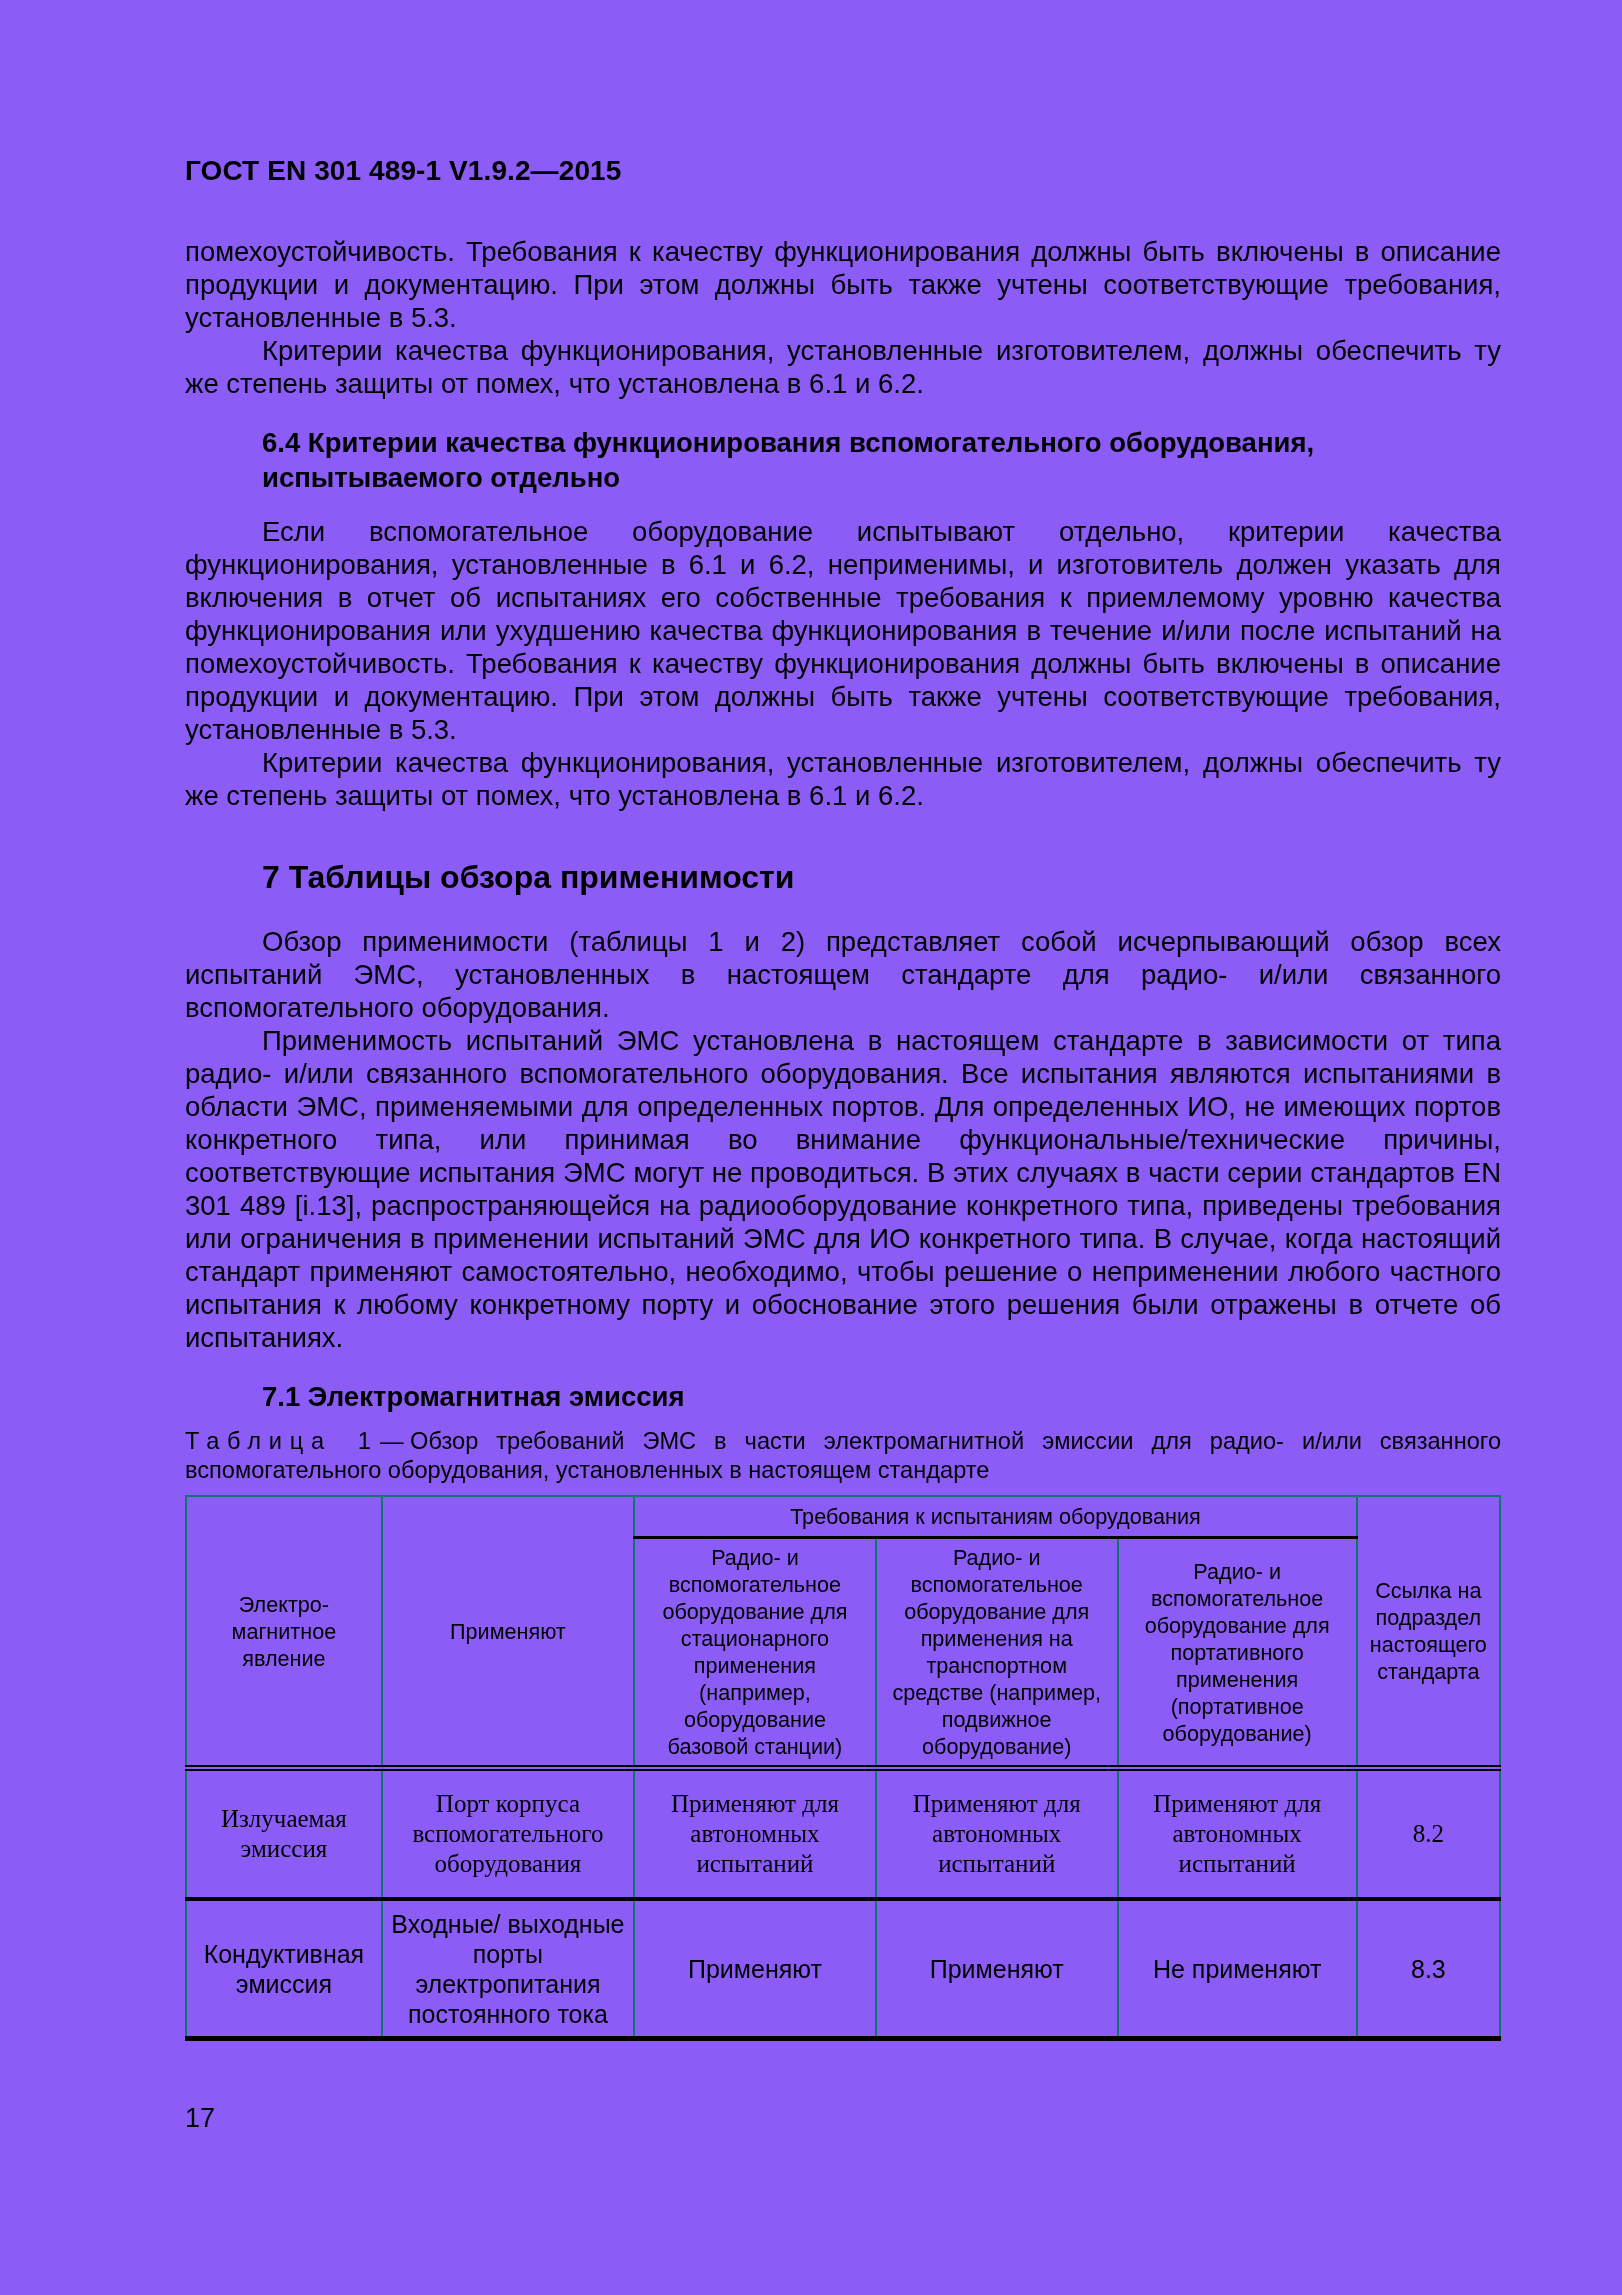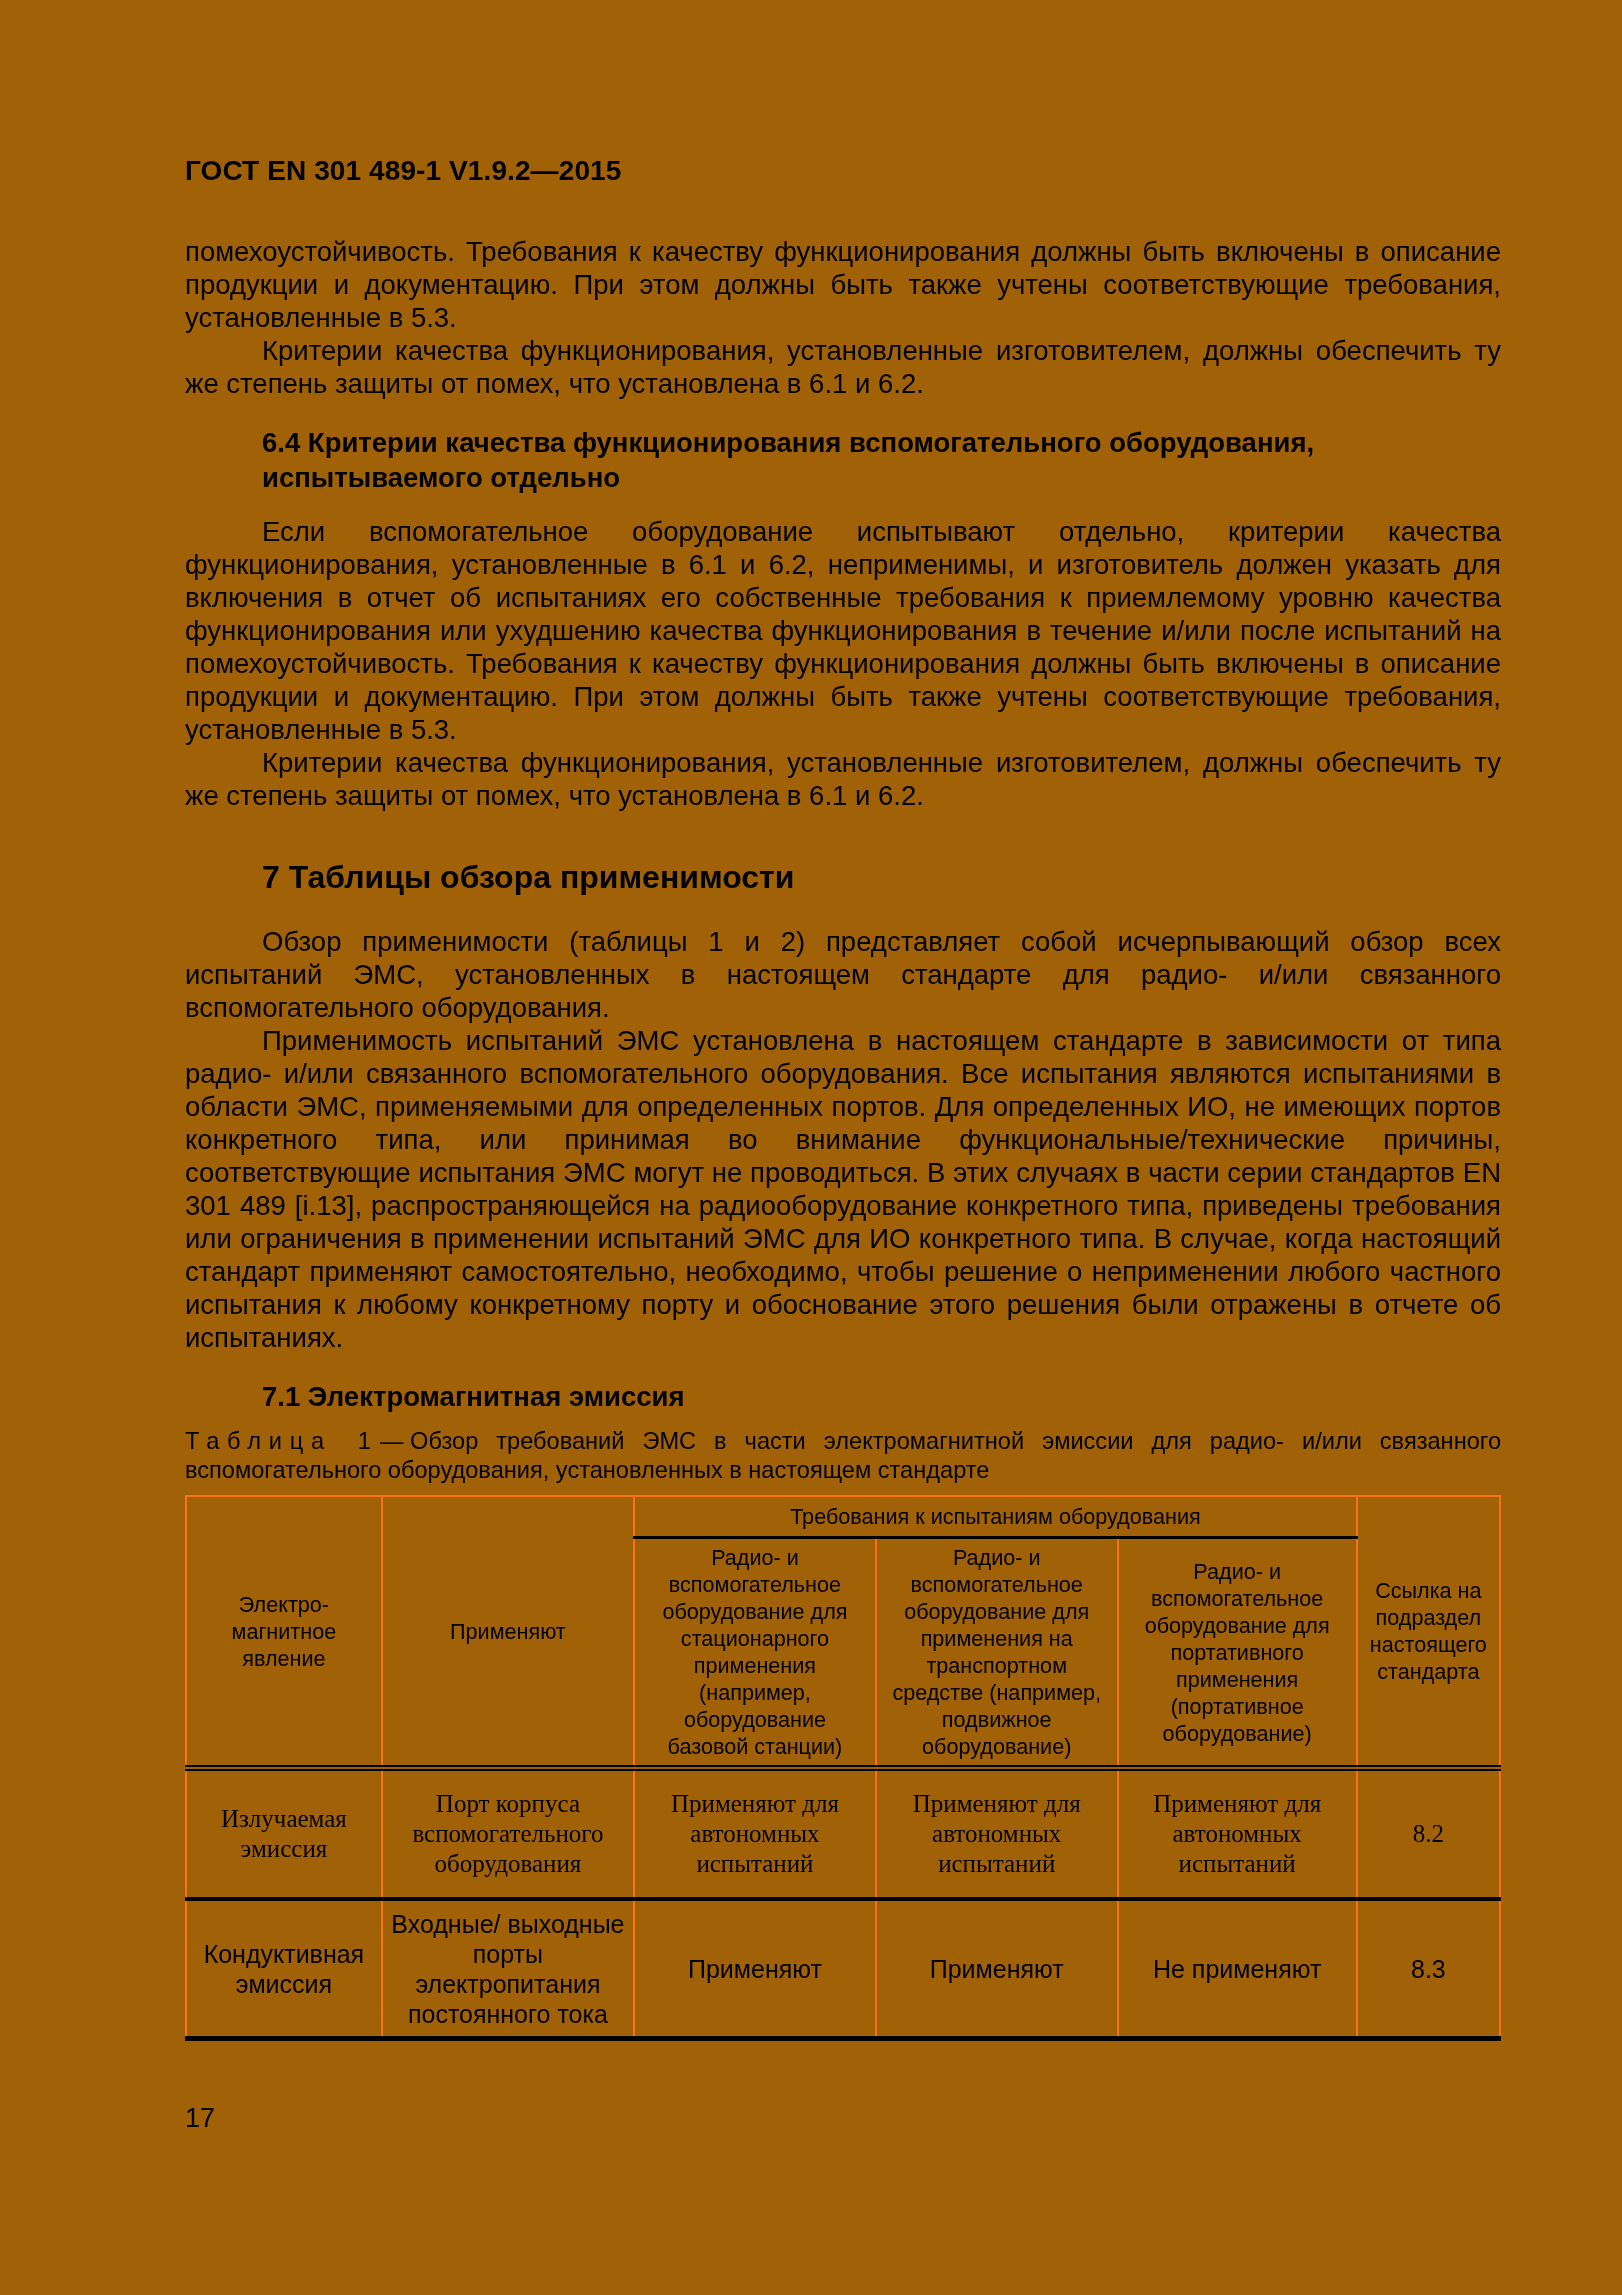--- a/index.html
+++ b/index.html
@@ -1,20 +1,20 @@
 <!DOCTYPE html>
 <html lang="ru" style="font-size:10.5px"><head>
 <meta charset="utf-8">
 <style>
   html, body { margin: 0; padding: 0; background: #e8e8e8; }
   .page {
     position: relative;
     width: 1623px;
     height: 2295px;
-    background: #a16207;
+    background: #8b5cf6;
     color: #000000;
     font-family: "Liberation Sans", "DejaVu Sans", sans-serif;
     box-sizing: border-box;
     padding: 154px 122px 0 185px;
     overflow: hidden;
   }
   .running-header {
     font-size: 28px;
     font-weight: bold;
     line-height: 33px;
@@ -60,21 +60,21 @@
   .cap-dash { margin: 0 6.5px 0 1.3px; }
 
   table.gost {
     width: 100%;
     border-collapse: collapse;
     table-layout: fixed;
     border: 2px solid #000;
     border-bottom: 5.2px solid #000;
   }
   table.gost th, table.gost td {
-    border: 2px solid #f97316;
+    border: 2px solid #0f766e;
     text-align: center;
     vertical-align: middle;
     font-weight: normal;
     padding: 5.2px 6.5px;
     overflow: hidden;
   }
   table.gost thead th { font-size: 21.6px; line-height: 27px; }
   tr.span-row { height: 42px; }
   tr.span-row th { border-bottom: 3.9px solid #000; }
   tr.subhead-row { height: 200px; }

